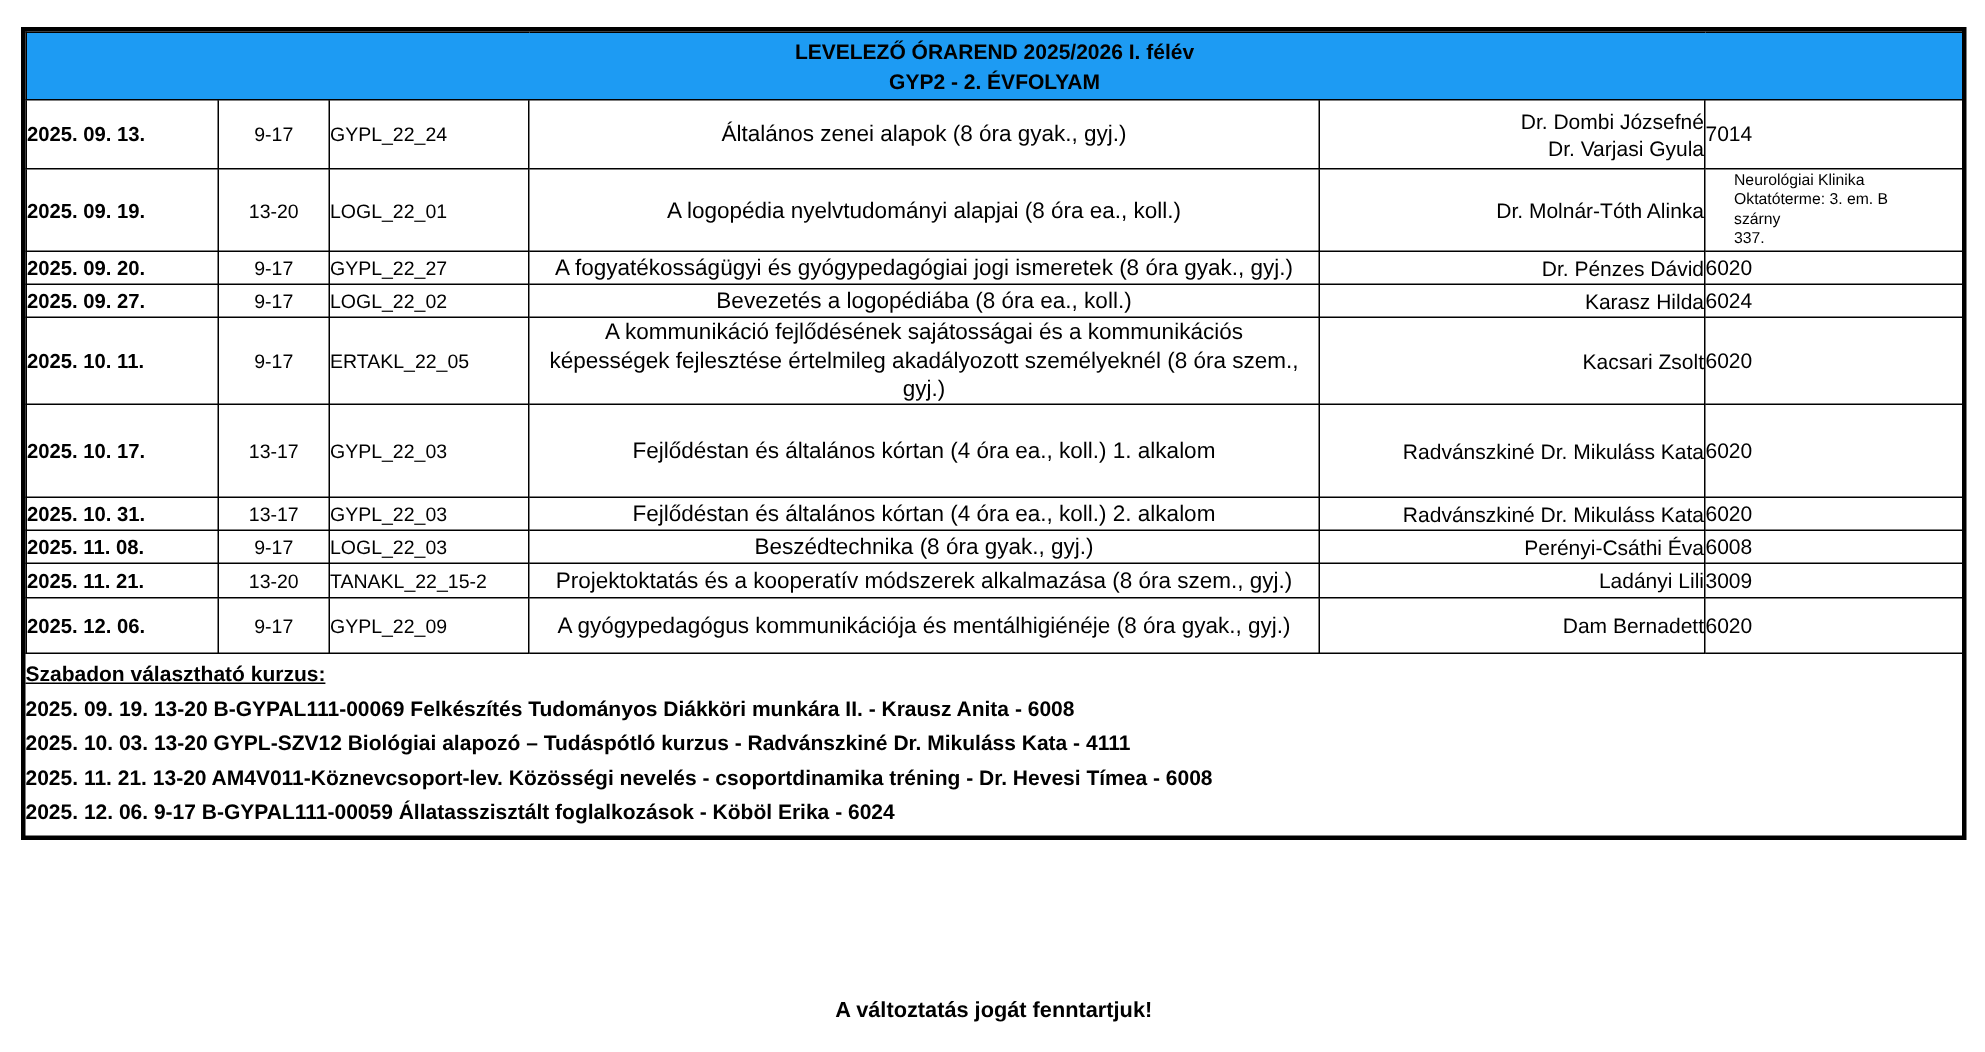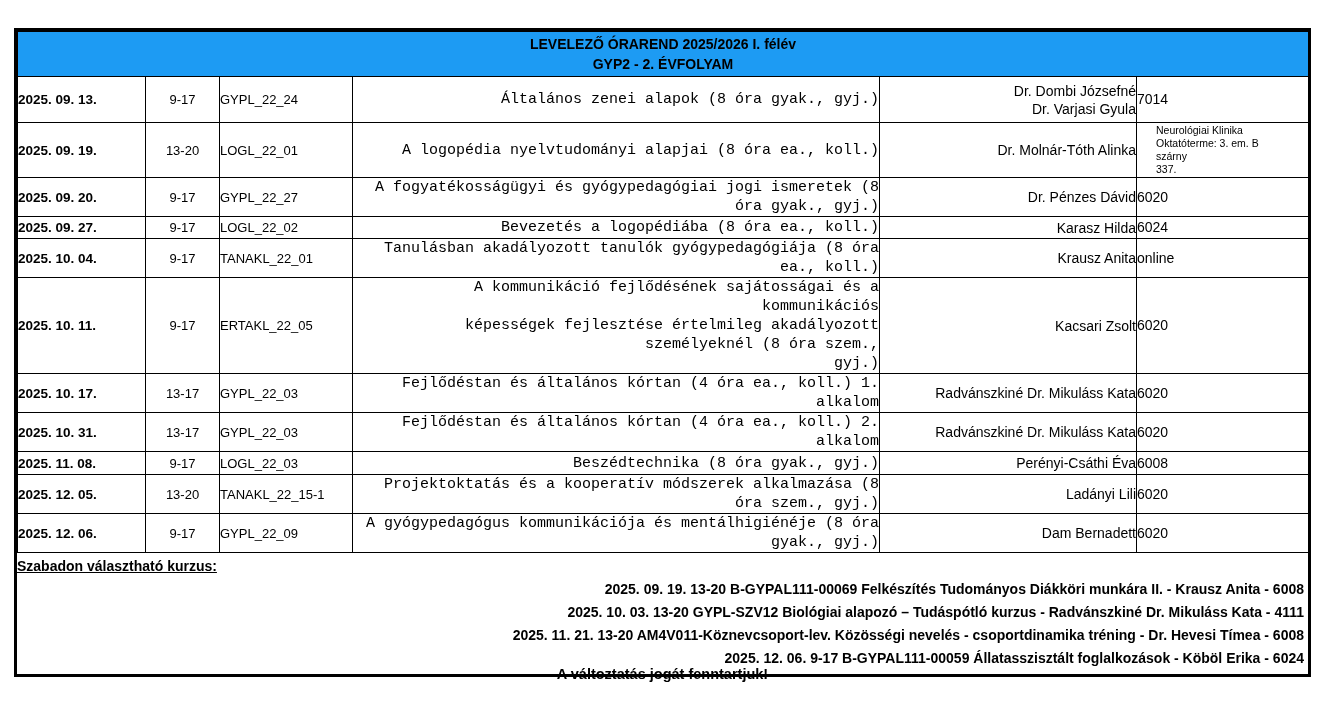--- a/index.html
+++ b/index.html
@@ -12,21 +12,21 @@
   .page {
     position: relative;
     width: 1323px;
     height: 701px;
     background: #ffffff;
     overflow: hidden;
   }
   .sheet {
     position: absolute;
     left: 14px;
-    top: 28px;
+    top: 18px;
     width: 1297px;
     box-sizing: border-box;
     border: 3px solid #000;
     background: #fff;
   }
   table.tt {
     width: 100%;
     border-collapse: collapse;
     table-layout: fixed;
   }
@@ -52,21 +52,21 @@
     font-weight: 700;
     font-size: 13.5px;
     text-align: center;
     border-bottom: 2px solid #000;
     background: #fff;
   }
   
   td.c-date  { font-weight: 700; font-size: 13.5px; text-align: left;  padding-left: 2px; white-space: nowrap; margin-left: 28px; }
   td.c-time  { font-size: 13px;  text-align: center; }
   td.c-code  { font-size: 13px;  text-align: left;  padding-left: 3px; white-space: nowrap; }
-  td.c-title { font-family: Liberation Mono, monospace; font-size: 15px; text-align: right; padding: 1px 2px 1px 4px; line-height: 19px; white-space: pre-line; margin-top: 11px; }
+  td.c-title { font-family: Liberation Sans, sans-serif; font-size: 15px; text-align: center; padding: 1px 2px 1px 4px; line-height: 19px; white-space: pre-line; margin-top: 11px; }
   td.c-instr { font-size: 14px;  text-align: right; line-height: 18px; white-space: pre-line; }
   td.c-room  { font-size: 14px;  line-height: 17px; white-space: pre-line; }
   td.c-room.small { font-size: 10.5px; line-height: 13px; padding: 1px 19px; }
   
   tbody tr:nth-child(1)  { height: 46px; }
   tbody tr:nth-child(2)  { height: 46px; }
   tbody tr:nth-child(3)  { height: 22px; }
   tbody tr:nth-child(4)  { height: 22px; }
   tbody tr:nth-child(5)  { height: 22px; }
   tbody tr:nth-child(6)  { height: 62px; }
@@ -79,21 +79,21 @@
   tbody tr:nth-child(13) { height: 37px; }
   tbody tr:nth-child(14) { height: 26px; }
   
   .electives {
     padding: 2px 4px 4px 0;
     font-weight: 700;
     font-size: 14px;
     line-height: 23px;
   }
   .electives-heading { text-decoration: underline; }
-  .elective-line { white-space: nowrap; text-align: right; }
+  .elective-line { white-space: nowrap; }
   .footer {
     position: absolute;
     left: 14px;
     top: 666px;
     width: 1297px;
     text-align: center;
     font-weight: 700;
     font-size: 14.5px;
   }
 </style>
@@ -152,28 +152,20 @@
 
   <tr>
     <td class="c-date">2025. 09. 27.</td>
     <td class="c-time">9-17</td>
     <td class="c-code">LOGL_22_02</td>
     <td class="c-title">Bevezetés a logopédiába (8 óra ea., koll.)</td>
     <td class="c-instr">Karasz Hilda</td>
     <td class="c-room">6024</td>
   </tr>
 
-  <tr>
-    <td class="c-date">2025. 10. 04.</td>
-    <td class="c-time">9-17</td>
-    <td class="c-code">TANAKL_22_01</td>
-    <td class="c-title">Tanulásban akadályozott tanulók gyógypedagógiája (8 óra ea., koll.)</td>
-    <td class="c-instr">Krausz Anita</td>
-    <td class="c-room">online</td>
-  </tr>
 
   <tr>
     <td class="c-date">2025. 10. 11.</td>
     <td class="c-time">9-17</td>
     <td class="c-code">ERTAKL_22_05</td>
     <td class="c-title">A kommunikáció fejlődésének sajátosságai és a kommunikációs
 képességek fejlesztése értelmileg akadályozott személyeknél (8 óra szem.,
 gyj.)</td>
     <td class="c-instr">Kacsari Zsolt</td>
     <td class="c-room">6020</td>
@@ -199,31 +191,31 @@
 
   <tr>
     <td class="c-date">2025. 11. 08.</td>
     <td class="c-time">9-17</td>
     <td class="c-code">LOGL_22_03</td>
     <td class="c-title">Beszédtechnika (8 óra gyak., gyj.)</td>
     <td class="c-instr">Perényi-Csáthi Éva</td>
     <td class="c-room">6008</td>
   </tr>
 
-
-
-
-  <tr>
-    <td class="c-date">2025. 12. 05.</td>
+  <tr>
+    <td class="c-date">2025. 11. 21.</td>
     <td class="c-time">13-20</td>
-    <td class="c-code">TANAKL_22_15-1</td>
+    <td class="c-code">TANAKL_22_15-2</td>
     <td class="c-title">Projektoktatás és a kooperatív módszerek alkalmazása (8 óra szem., gyj.)</td>
     <td class="c-instr">Ladányi Lili</td>
-    <td class="c-room">6020</td>
-  </tr>
+    <td class="c-room">3009</td>
+  </tr>
+
+
+
 
   <tr>
     <td class="c-date">2025. 12. 06.</td>
     <td class="c-time">9-17</td>
     <td class="c-code">GYPL_22_09</td>
     <td class="c-title">A gyógypedagógus kommunikációja és mentálhigiénéje (8 óra gyak., gyj.)</td>
     <td class="c-instr">Dam Bernadett</td>
     <td class="c-room">6020</td>
   </tr>
 </tbody>

